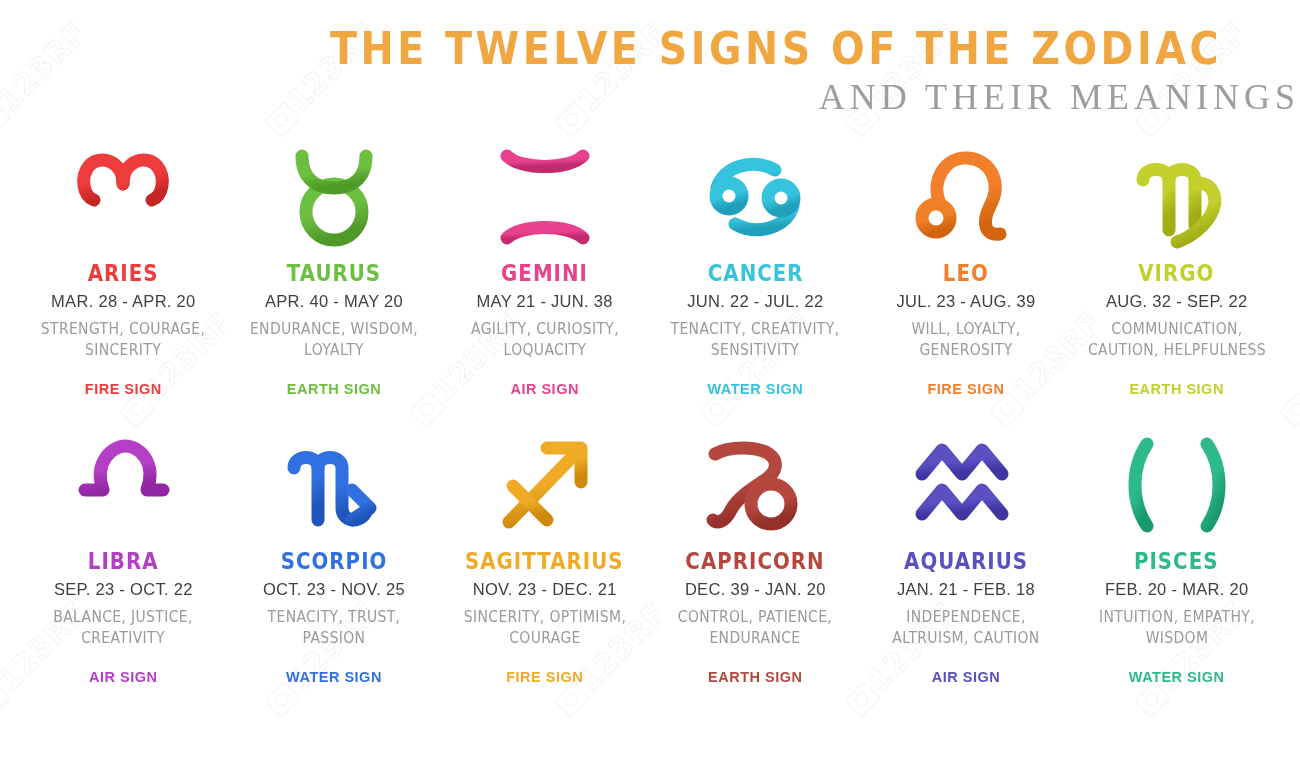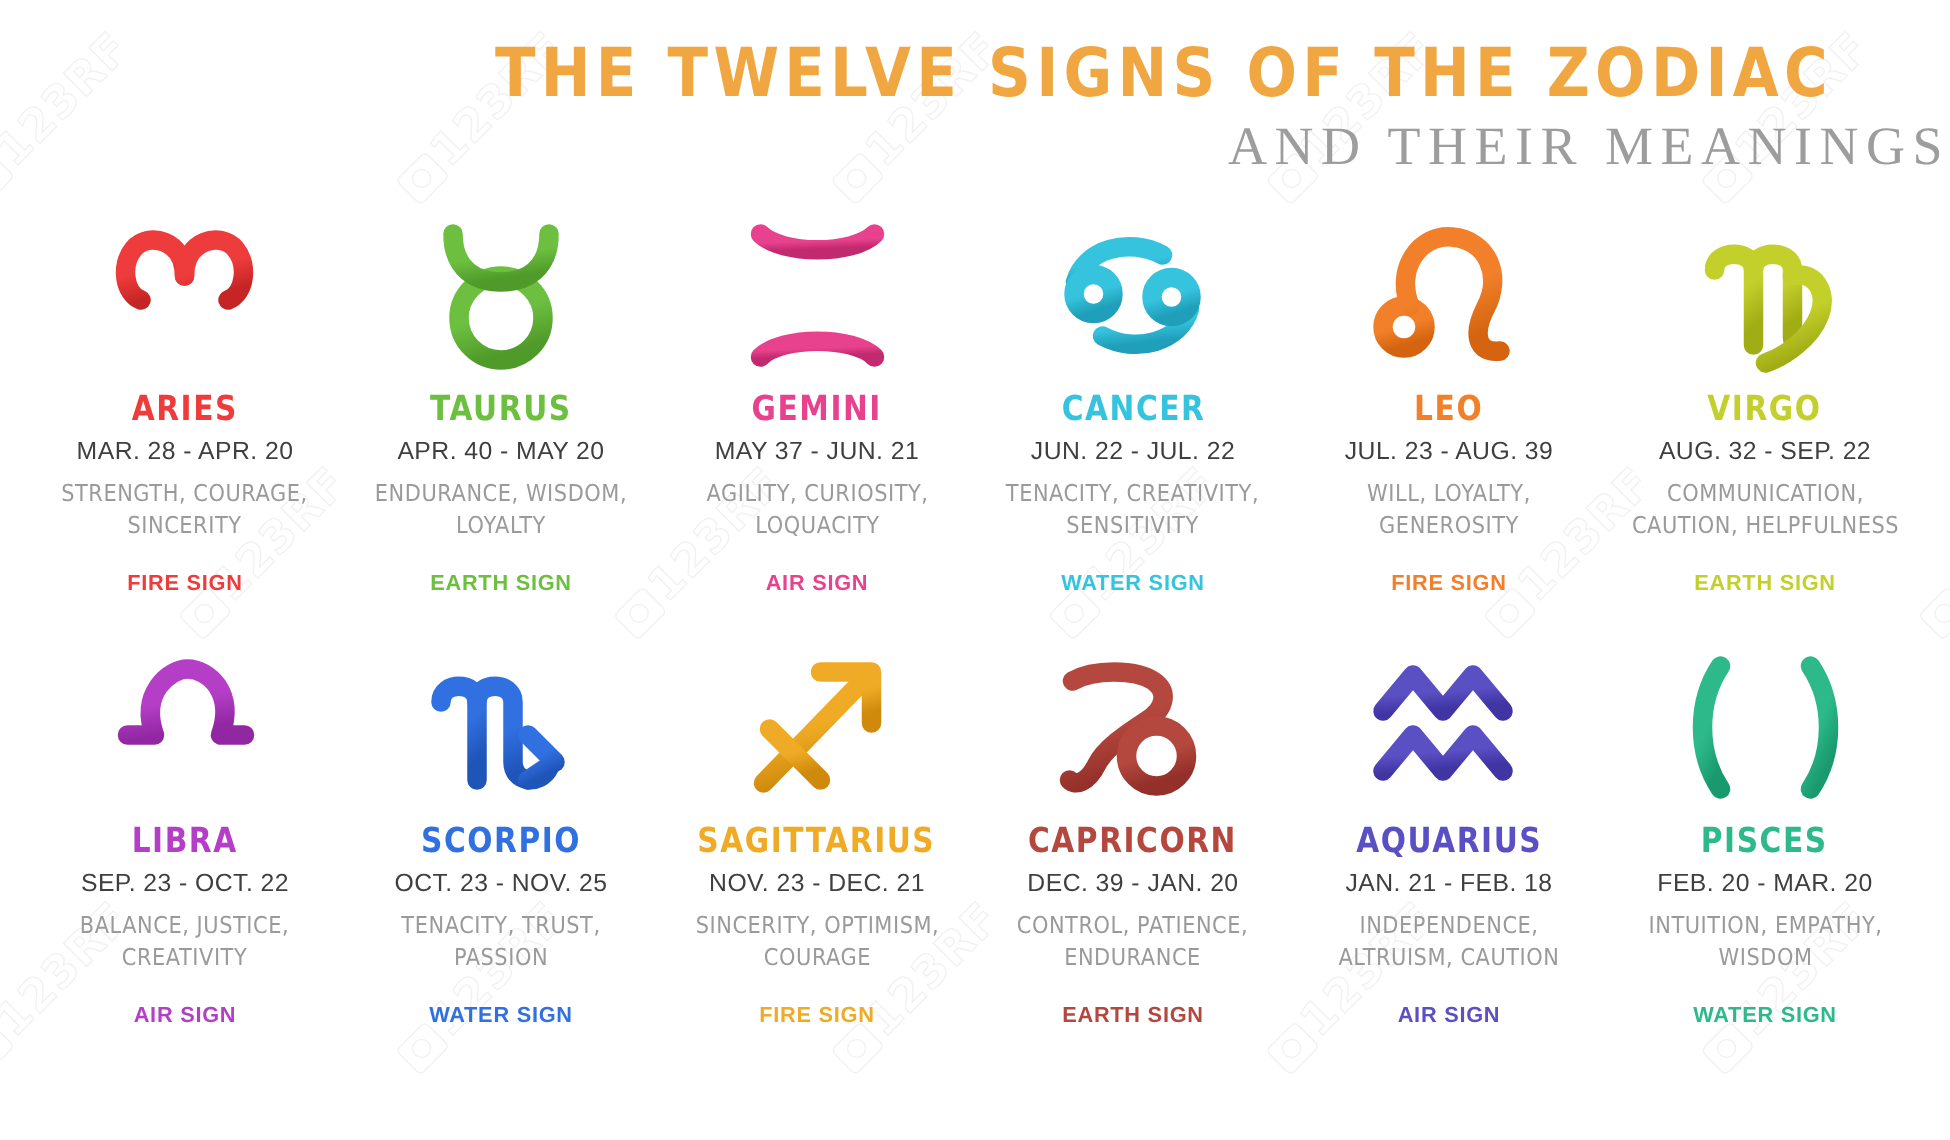--- a/index.html
+++ b/index.html
@@ -232,21 +232,21 @@
       </defs>
       <g stroke="url(#g-gemini-symbol)" stroke-width="13" stroke-linecap="round" stroke-linejoin="round" fill="none">
               <path d="M42 20 L42 94"></path>
               <path d="M78 20 L78 94"></path>
         <path d="M22 16 C36 30 84 30 98 16"></path>
         <path d="M22 98 C36 84 84 84 98 98"></path>
             </g>
     </svg>
         </div>
         <div class="sign-name" style="color: rgb(232, 65, 141);">GEMINI</div>
-        <div class="sign-dates">MAY 37 - JUN. 21</div>
+        <div class="sign-dates">MAY 21 - JUN. 38</div>
         <div class="sign-traits">AGILITY, CURIOSITY, LOQUACITY</div>
         <div class="sign-element" style="color: rgb(232, 65, 141);">AIR SIGN</div>
       </div>
       <div class="card">
         <div class="symbol-wrap">
           <svg width="120" height="112" viewBox="0 0 120 112">
       <defs>
         <linearGradient id="g-cancer-symbol" x1="0" y1="0" x2="0.3" y2="1">
           <stop offset="0%" stop-color="#36c3de"></stop>
           <stop offset="55%" stop-color="#36c3de"></stop>

